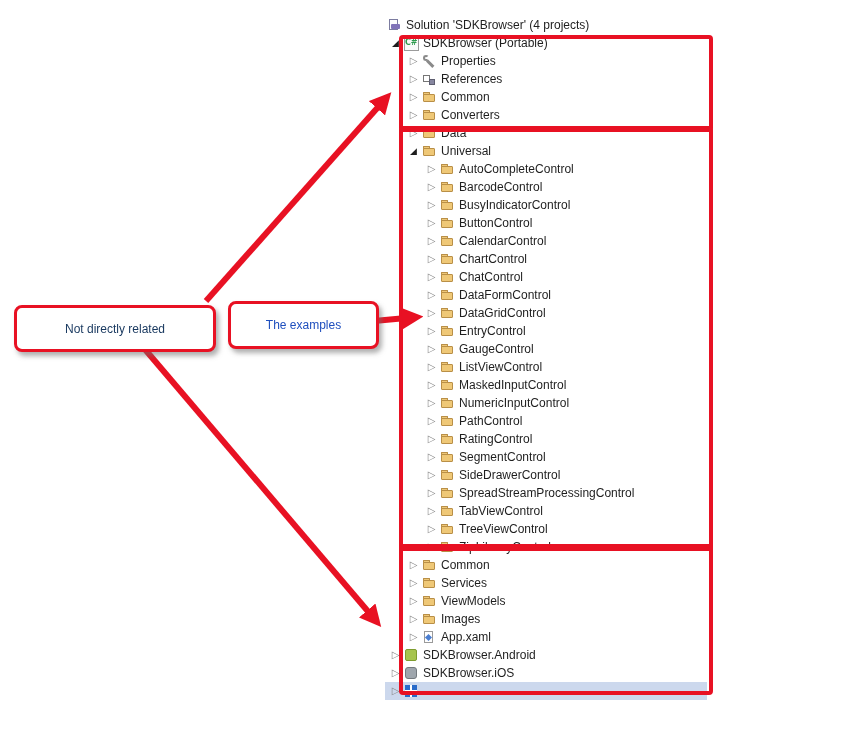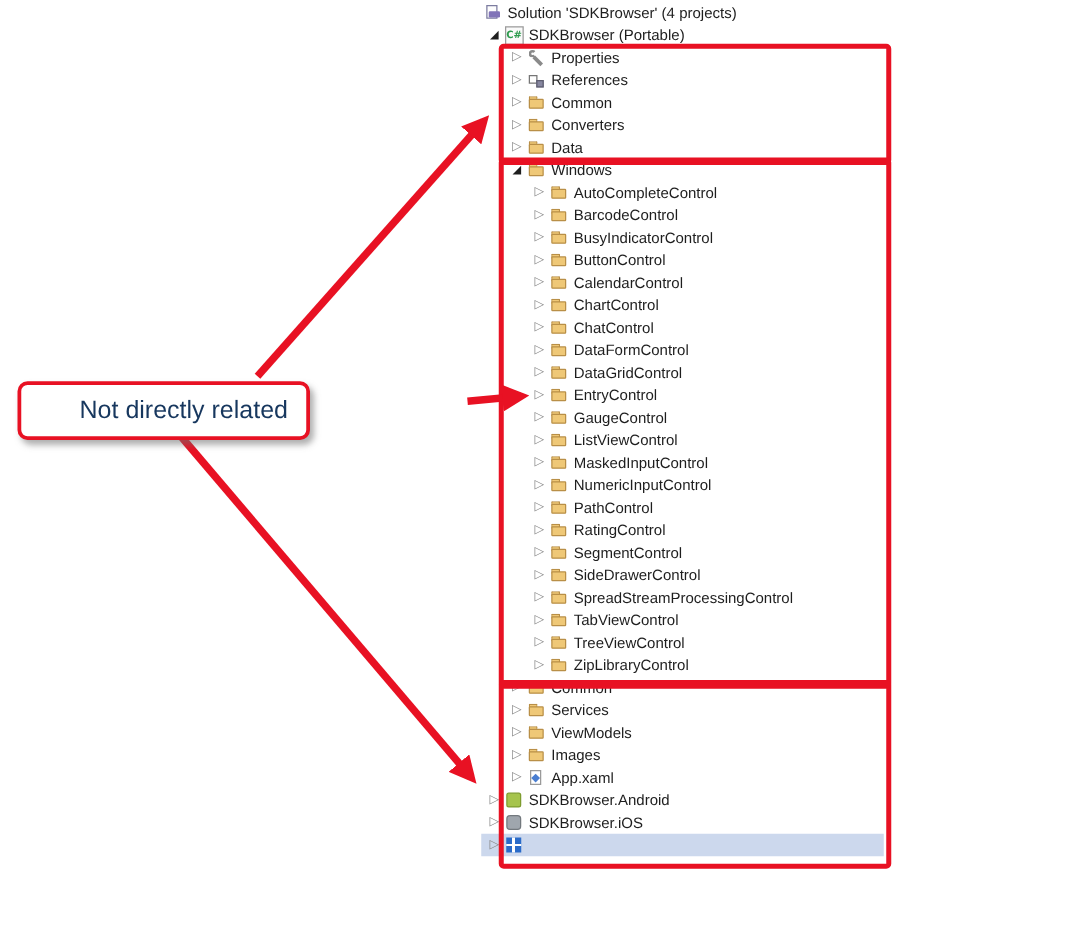--- a/index.html
+++ b/index.html
@@ -2,21 +2,21 @@
 <html style="--accent-red: #e81123; --selection-bg: #ccd8ed; --callout-not-related-color: #17375e; --callout-examples-color: #1f4fbe;"><head>
 <meta charset="utf-8">
 <style>
   html,body{margin:0;padding:0;background:#ffffff;}
   .canvas{
     position:relative;width:858px;height:744px;background:#ffffff;overflow:hidden;
     font-family:"Liberation Sans","DejaVu Sans",sans-serif;color:#1e1e1e;
   }
 
   
-  .tree{position:absolute;left:385px;top:0;width:322px;height:744px;background:#fff;padding-top:1px;box-sizing:border-box;z-index:1;}
+  .tree{position:absolute;left:385px;top:0;width:322px;height:744px;background:#fff;padding-top:16px;box-sizing:border-box;z-index:1;}
   .row{height:18px;display:flex;align-items:center;white-space:nowrap;font-size:12px;}
   .row.selected{background:var(--selection-bg);}
   .row.bold .label{font-weight:bold;}
   .expander{flex:none;width:17px;text-align:center;font-size:10px;line-height:18px;
     font-family:"DejaVu Sans",sans-serif;color:#8a8a8a;}
   .expander.expanded{color:#1e1e1e;font-size:9px;}
   .label{padding-left:1px;}
 
   
   .icon{flex:none;display:inline-block;width:15px;height:14px;margin-right:3px;position:relative;}
@@ -59,21 +59,21 @@
   .box-bottom{left:399px;top:544px;width:306px;height:143px;}
 
   
   .arrows{position:absolute;left:0;top:0;z-index:6;pointer-events:none;}
   .arrows line{stroke:var(--accent-red);stroke-width:6;}
   .arrows .ah-path{fill:var(--accent-red);}
 
   
   .callout{position:absolute;background:#fff;border:3px solid var(--accent-red);border-radius:8px;
     display:flex;align-items:center;justify-content:center;z-index:7;
-    box-shadow:3px 4px 5px rgba(110,110,110,0.55);font-size:20px;padding-left:32px;}
+    box-shadow:3px 4px 5px rgba(110,110,110,0.55);font-size:12px;}
   .callout-1{left:14px;top:305px;width:196px;height:41px;color:var(--callout-not-related-color);}
   .callout-2{left:228px;top:301px;width:145px;height:42px;color:var(--callout-examples-color);}
 </style>
 </head>
 <body>
 
 <div class="canvas">
 
   <div class="tree">
       <div class="row" style="padding-left: 2px;">
@@ -106,21 +106,21 @@
         <span class="label">Converters</span>
       </div>
       <div class="row" style="padding-left: 20px;">
         <span class="expander">▷</span>
         <span class="icon icon-folder"></span>
         <span class="label">Data</span>
       </div>
       <div class="row" style="padding-left: 20px;">
         <span class="expander expanded">◢</span>
         <span class="icon icon-folder"></span>
-        <span class="label">Windows</span>
+        <span class="label">Universal</span>
       </div>
       <div class="row" style="padding-left: 38px;">
         <span class="expander">▷</span>
         <span class="icon icon-folder"></span>
         <span class="label">AutoCompleteControl</span>
       </div>
       <div class="row" style="padding-left: 38px;">
         <span class="expander">▷</span>
         <span class="icon icon-folder"></span>
         <span class="label">BarcodeControl</span>
@@ -277,14 +277,17 @@
       </marker>
     </defs>
     <line x1="206" y1="301" x2="387" y2="97" marker-end="url(#ah)"></line>
     <line x1="143" y1="347" x2="377" y2="622" marker-end="url(#ah)"></line>
     <line x1="374" y1="321" x2="417" y2="317" marker-end="url(#ah)"></line>
   </svg>
 
   <div class="callout callout-1">
     <span>Not directly related</span>
   </div>
+  <div class="callout callout-2">
+    <span>The examples</span>
+  </div>
 
 </div>
 
 </body></html>

